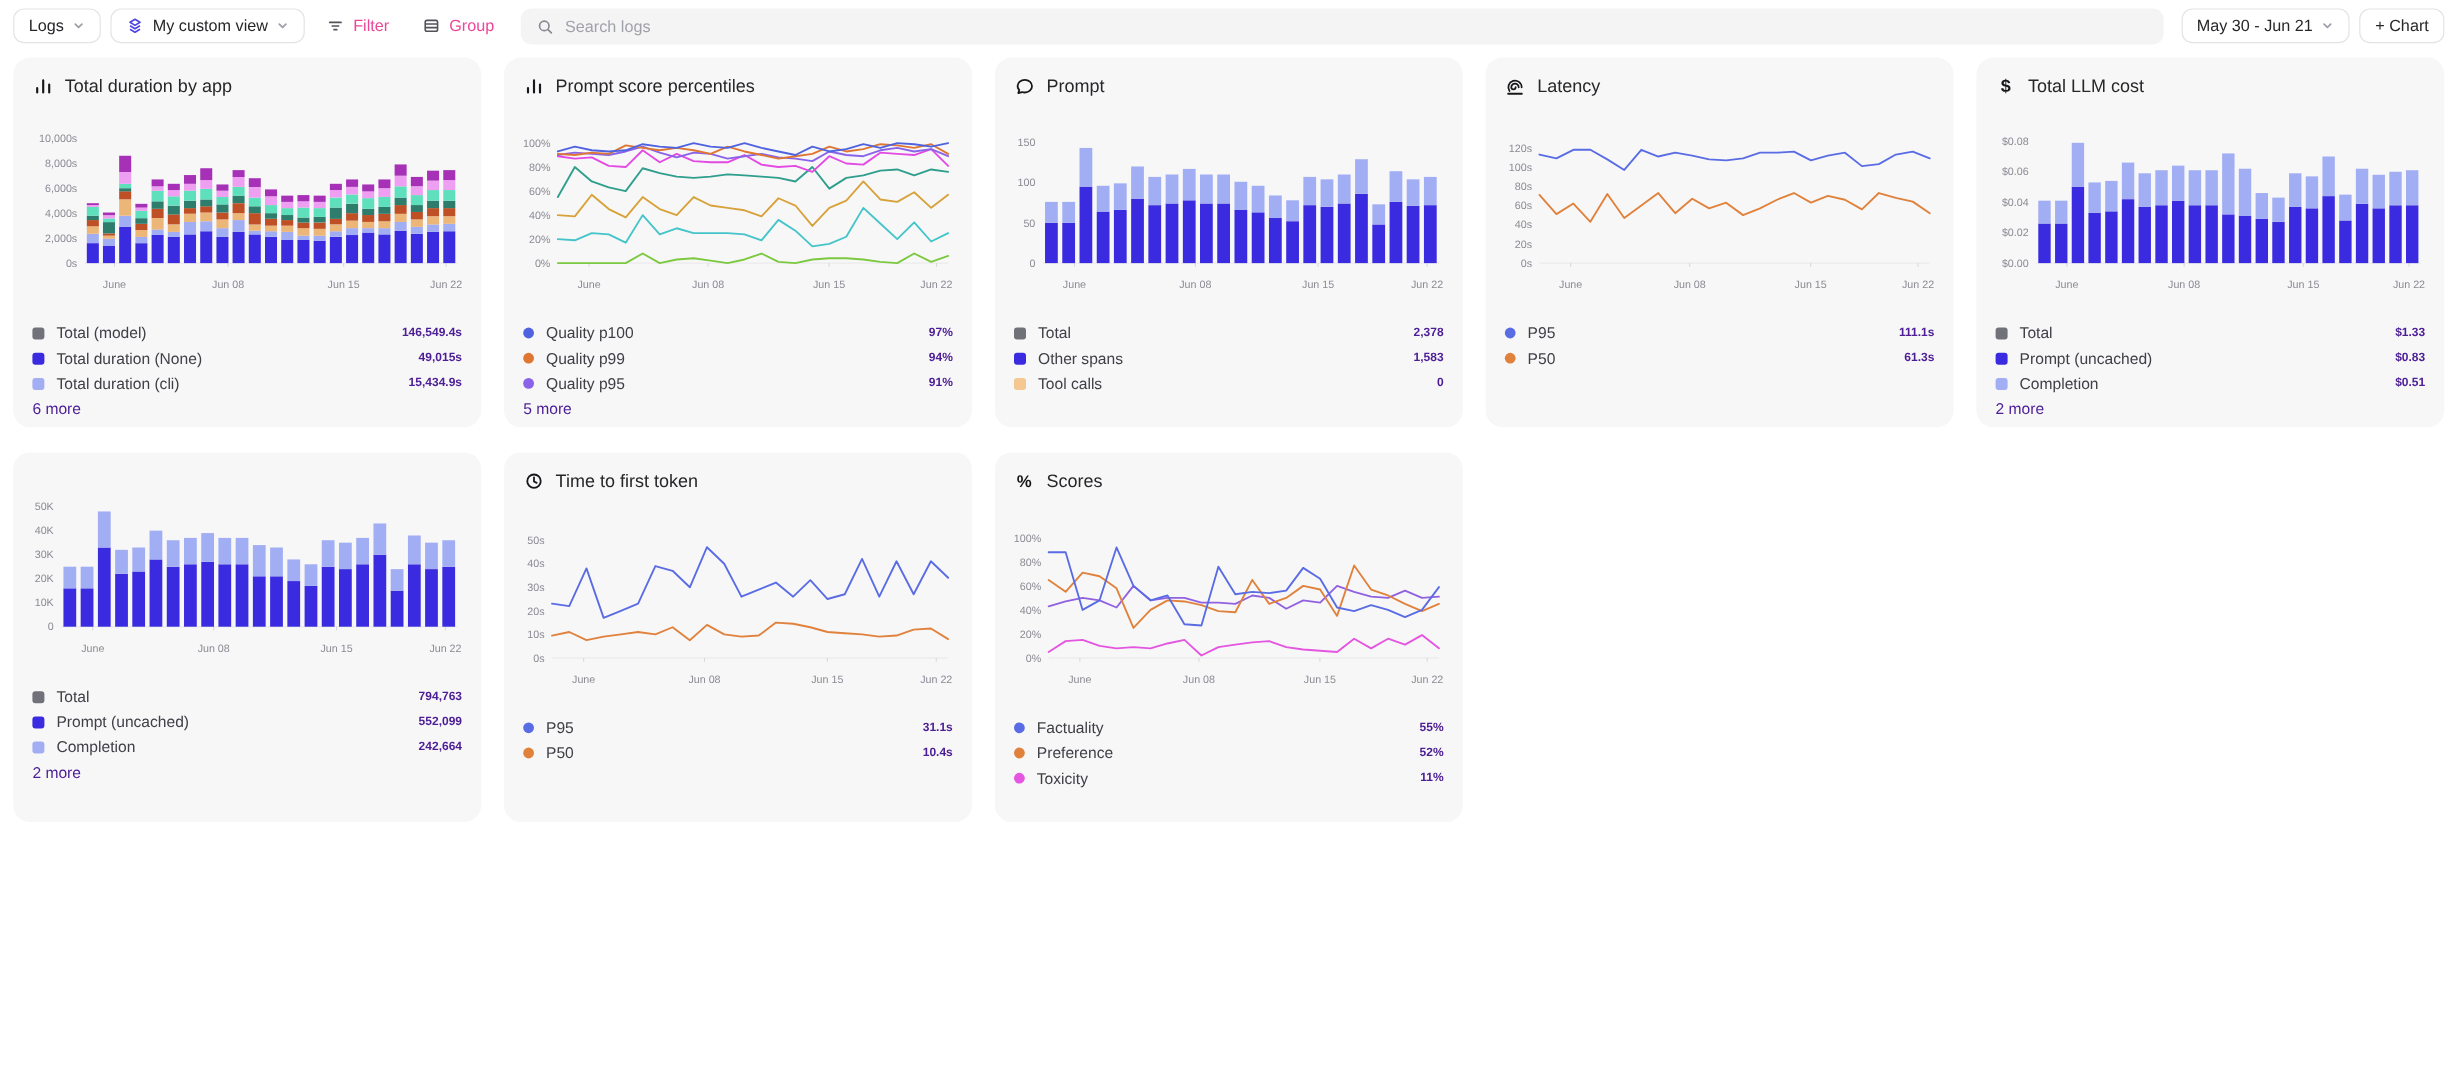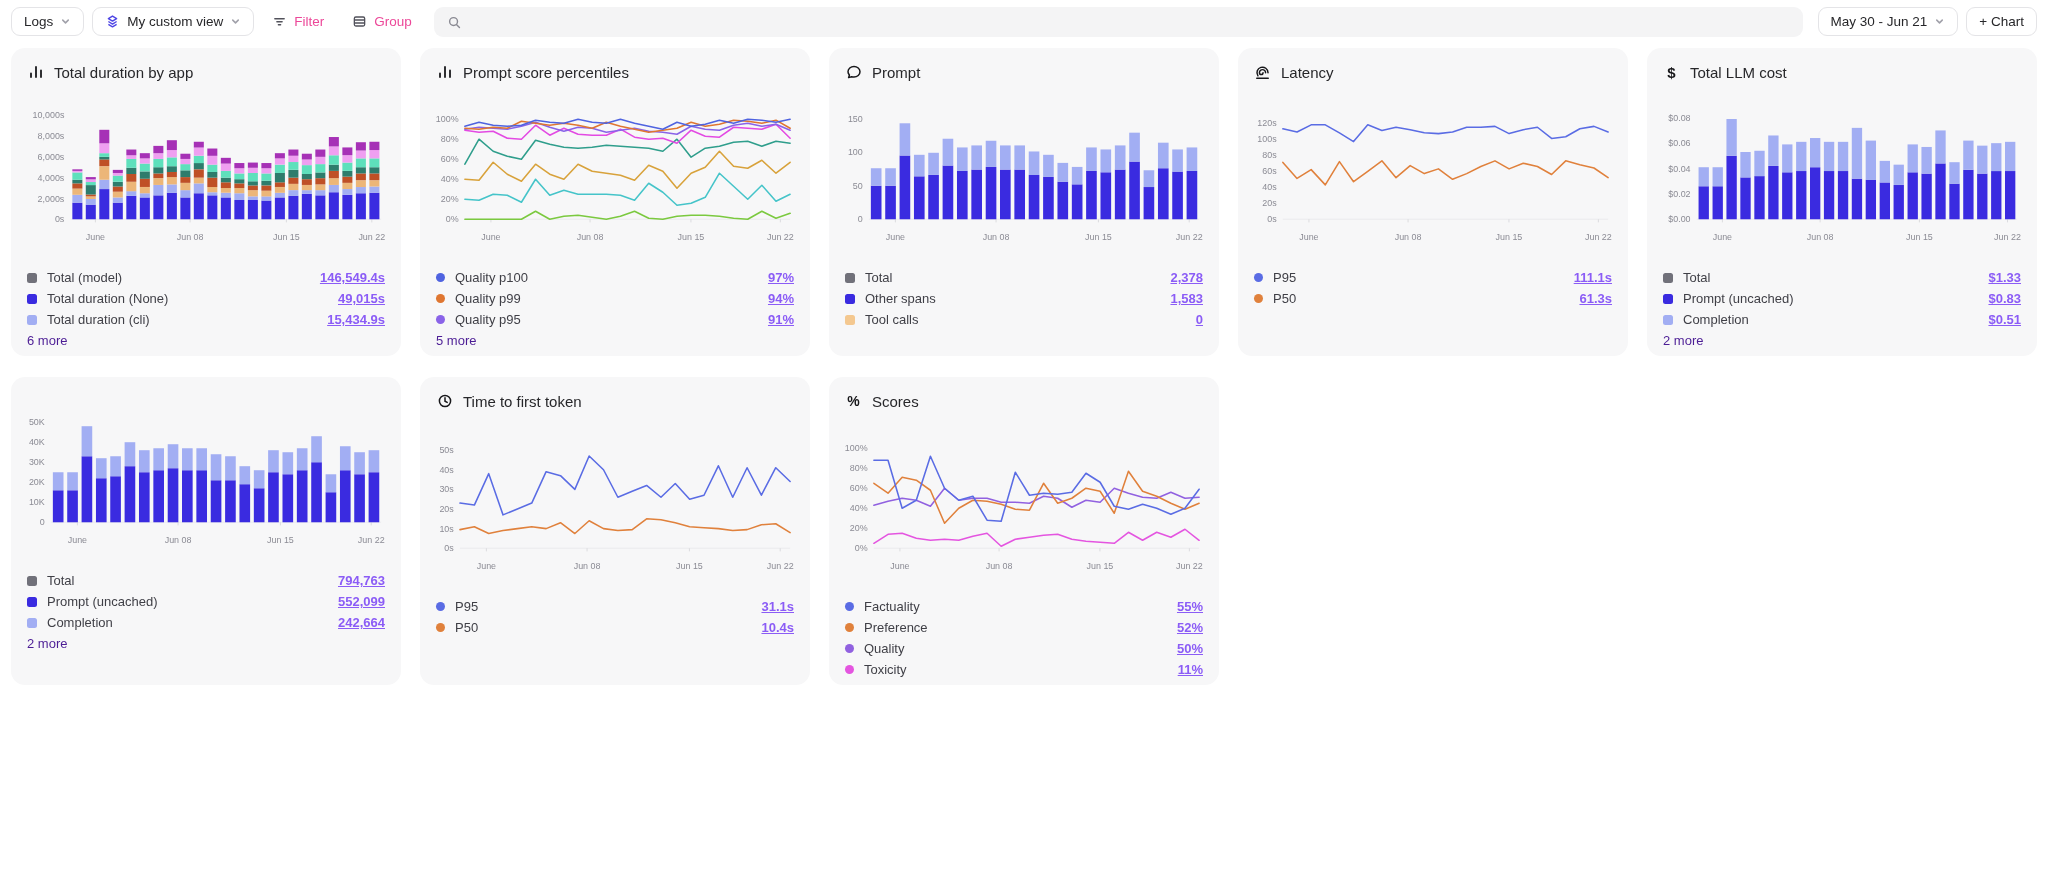--- a/index.html
+++ b/index.html
@@ -27,21 +27,21 @@
     color:#27272a; height:24px; margin-bottom:2px; }
   .picon { width:17px; height:17px; flex:none; display:flex; align-items:center;
     justify-content:center; color:#18181b; font-weight:700; }
   svg.chart { width:100%; height:178px; display:block; }
   svg.chart text.tick { fill:#8b8b94; font-size:11.5px; font-family:"Liberation Sans",sans-serif; }
   .legend { margin-top:3px; }
   .lrow { display:flex; align-items:center; gap:10px; height:21px; font-size:13px; color:#3f3f46; }
   .sw { width:10px; height:10px; border-radius:2.5px; flex:none; }
   .sw.dot { width:9px; height:9px; border-radius:50%; }
   .ll { flex:1; }
-  .lv { font-weight:700; color:#8b5cf6; font-size:13px;text-decoration:underline; }
+  .lv { font-weight:700; color:#4c1d95; font-size:10px; }
   .lmore { color:#4c1d95; font-size:13px; height:20px; display:flex; align-items:center; }
 </style>
 </head>
 <body>
 
 <header class="topbar">
   <button class="btn">
     <span>Logs</span>
     <svg class="chevron" viewBox="0 0 12 12">
         <path d="M3 4.5l3 3 3-3"></path>
@@ -69,20 +69,21 @@
       <rect x="2.5" y="3.2" width="11" height="9.6" rx="1.6"></rect>
         <path d="M2.5 6.4h11M2.5 9.6h11"></path>
     </svg>
     <span>Group</span>
   </button>
   <div class="search">
     <svg class="icon16" viewBox="0 0 16 16" fill="none" stroke="#8a8a93" stroke-width="1.5" stroke-linecap="round">
       <circle cx="7" cy="7" r="4.2"></circle>
         <path d="M10.3 10.3 13.3 13.3"></path>
     </svg>
+    <input type="text" placeholder="Search logs" style="">
   </div>
   <button class="btn">
     <span>May 30 - Jun 21</span>
     <svg class="chevron" viewBox="0 0 12 12">
         <path d="M3 4.5l3 3 3-3"></path>
       </svg>
   </button>
   <button class="btn">
     <span>+ Chart</span>
   </button>
@@ -753,25 +754,20 @@
           <span class="sw dot" style="background: rgb(90, 108, 228);"></span>
           <span class="ll">Factuality</span>
           <span class="lv">55%</span>
         </div>
         <div class="lrow">
           <span class="sw dot" style="background: rgb(224, 129, 60);"></span>
           <span class="ll">Preference</span>
           <span class="lv">52%</span>
         </div>
         <div class="lrow">
-          <span class="sw dot" style="background: rgb(145, 97, 224);"></span>
-          <span class="ll">Quality</span>
-          <span class="lv">50%</span>
-        </div>
-        <div class="lrow">
           <span class="sw dot" style="background: rgb(228, 85, 224);"></span>
           <span class="ll">Toxicity</span>
           <span class="lv">11%</span>
         </div>
       </div>
   </section>
 
 </main>
 
 </body></html>

